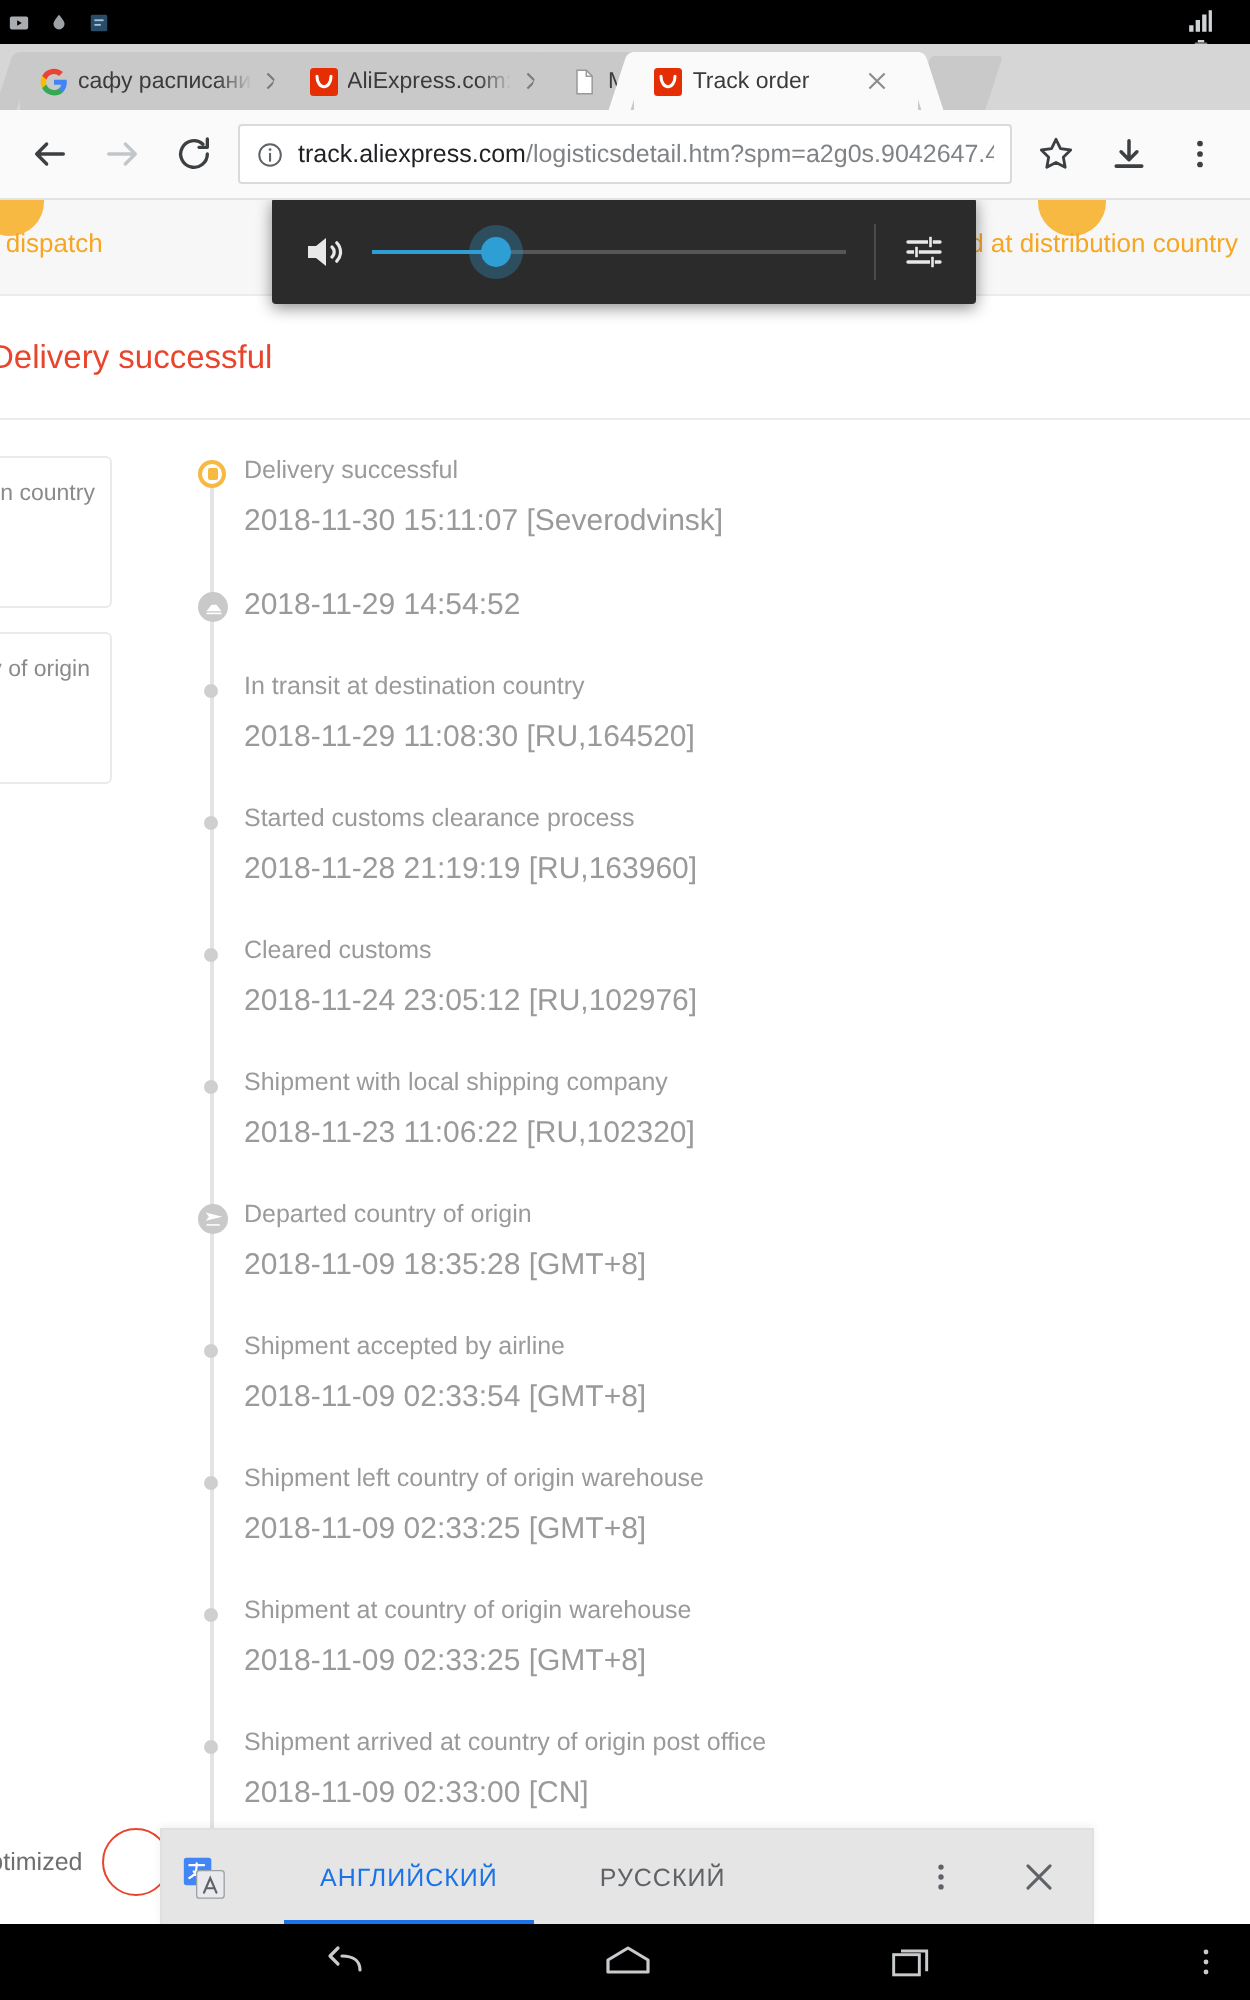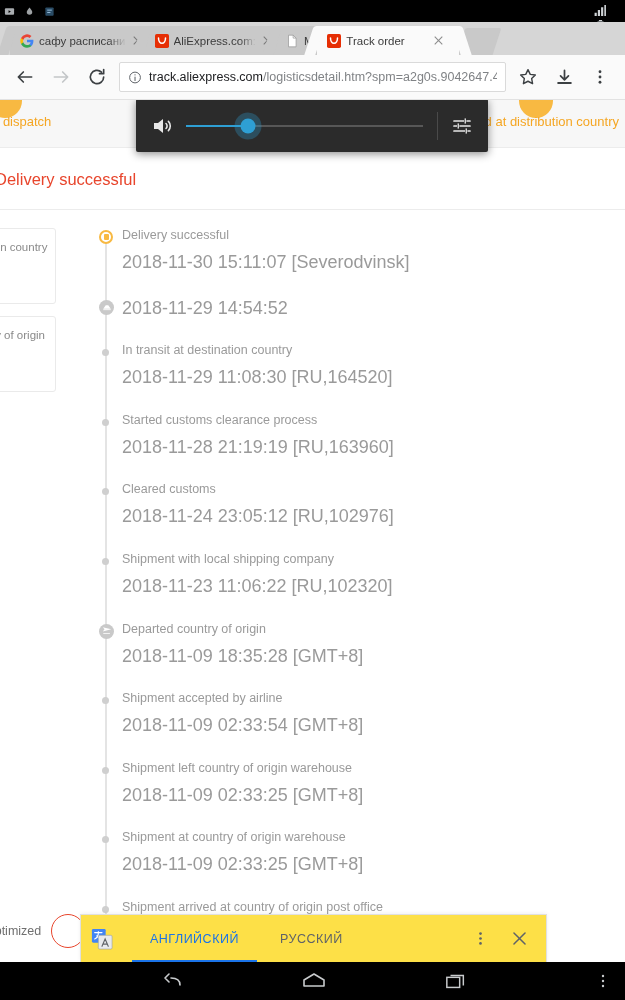--- a/index.html
+++ b/index.html
@@ -122,35 +122,35 @@
   .ring-orange {
     width:14px; height:14px; border-radius:50%; background:#fff;
     border:2px solid #f8b942; display:flex; align-items:center; justify-content:center;
   }
   .ring-orange .inner { width:5px; height:6px; background:#f8b942; border-radius:1px; }
   .circ-gray {
     width:15px; height:15px; border-radius:50%; background:#c9c9c9;
     display:flex; align-items:center; justify-content:center;
   }
   .tl-title { font-size:12.5px; color:#9a9a9a; line-height:1.2; }
-  .tl-date  { font-size:18px; color:#9a9a9a; line-height:1.2; margin-top:9px; }
+  .tl-date  { font-size:15px; color:#9a9a9a; line-height:1.2; margin-top:9px; }
 
   .footer-note {
     position:absolute; left:-22px; bottom:14px; font-size:12.5px; color:#6f6f6f;
     display:flex; align-items:center; gap:10px;
   }
   .red-circ {
     width:34px; height:34px; border-radius:50%; border:1.5px solid #e8452c; background:#fff;
   }
 
   
   .translate-bar {
-    position:absolute; left:80px; right:78px; bottom:0; height:48px; background:#fde047;
+    position:absolute; left:80px; right:78px; bottom:0; height:48px; background:#e5e5e5;
     border:1px solid #e0e0e0; border-bottom:none;
-    display:flex; align-items:center; padding:0 10px; gap:5px; z-index:40;
+    display:flex; align-items:center; padding:0 10px; gap:15px; z-index:40;
     box-shadow:0 -1px 4px rgba(0,0,0,.06);
   }
   .gt-icon { width:22px; height:22px; flex:0 0 22px; margin-right:14px; }
   .gt-tab {
     font-size:12.5px; letter-spacing:.5px; color:#5f6368; padding:0 18px;
     height:48px; display:flex; align-items:center; position:relative;
   }
   .gt-tab.active { color:#1a73e8; }
   .gt-tab.active::after {
     content:""; position:absolute; left:0; right:0; bottom:0; height:3px; background:#1a73e8;

